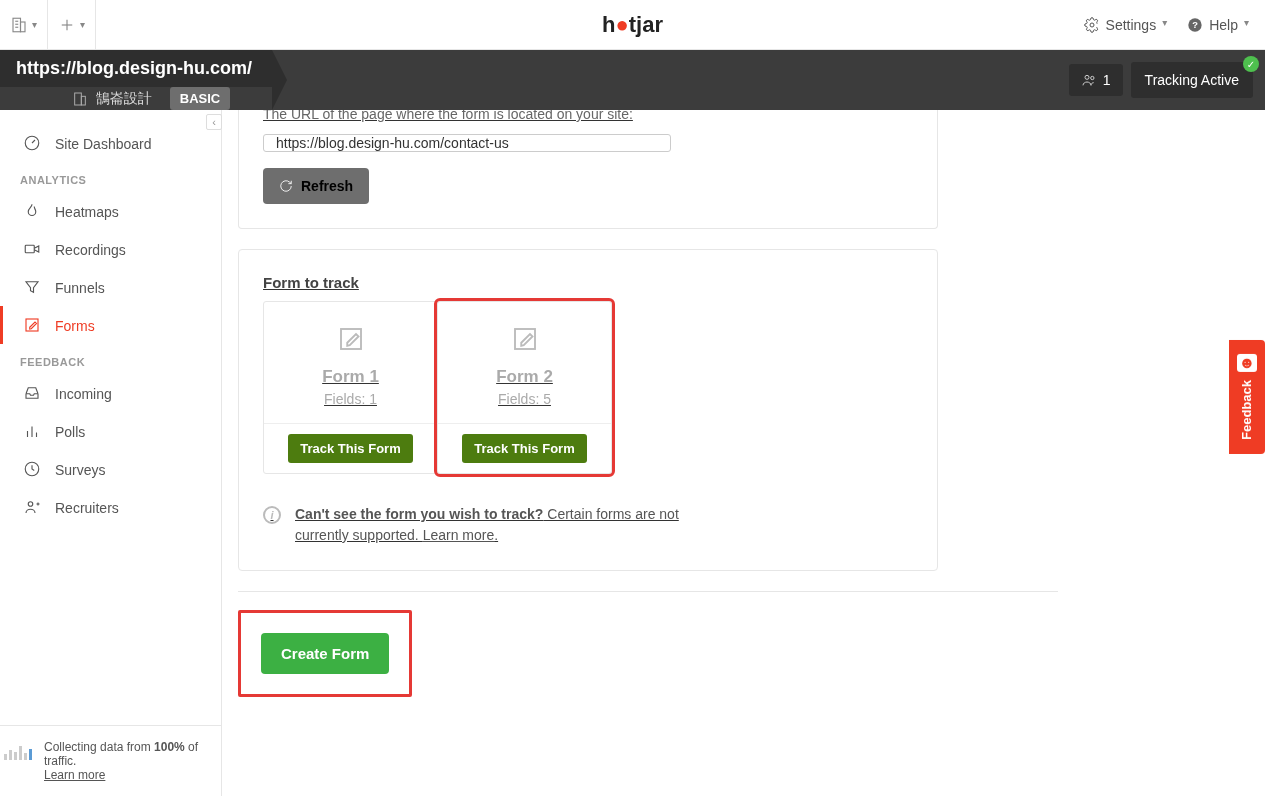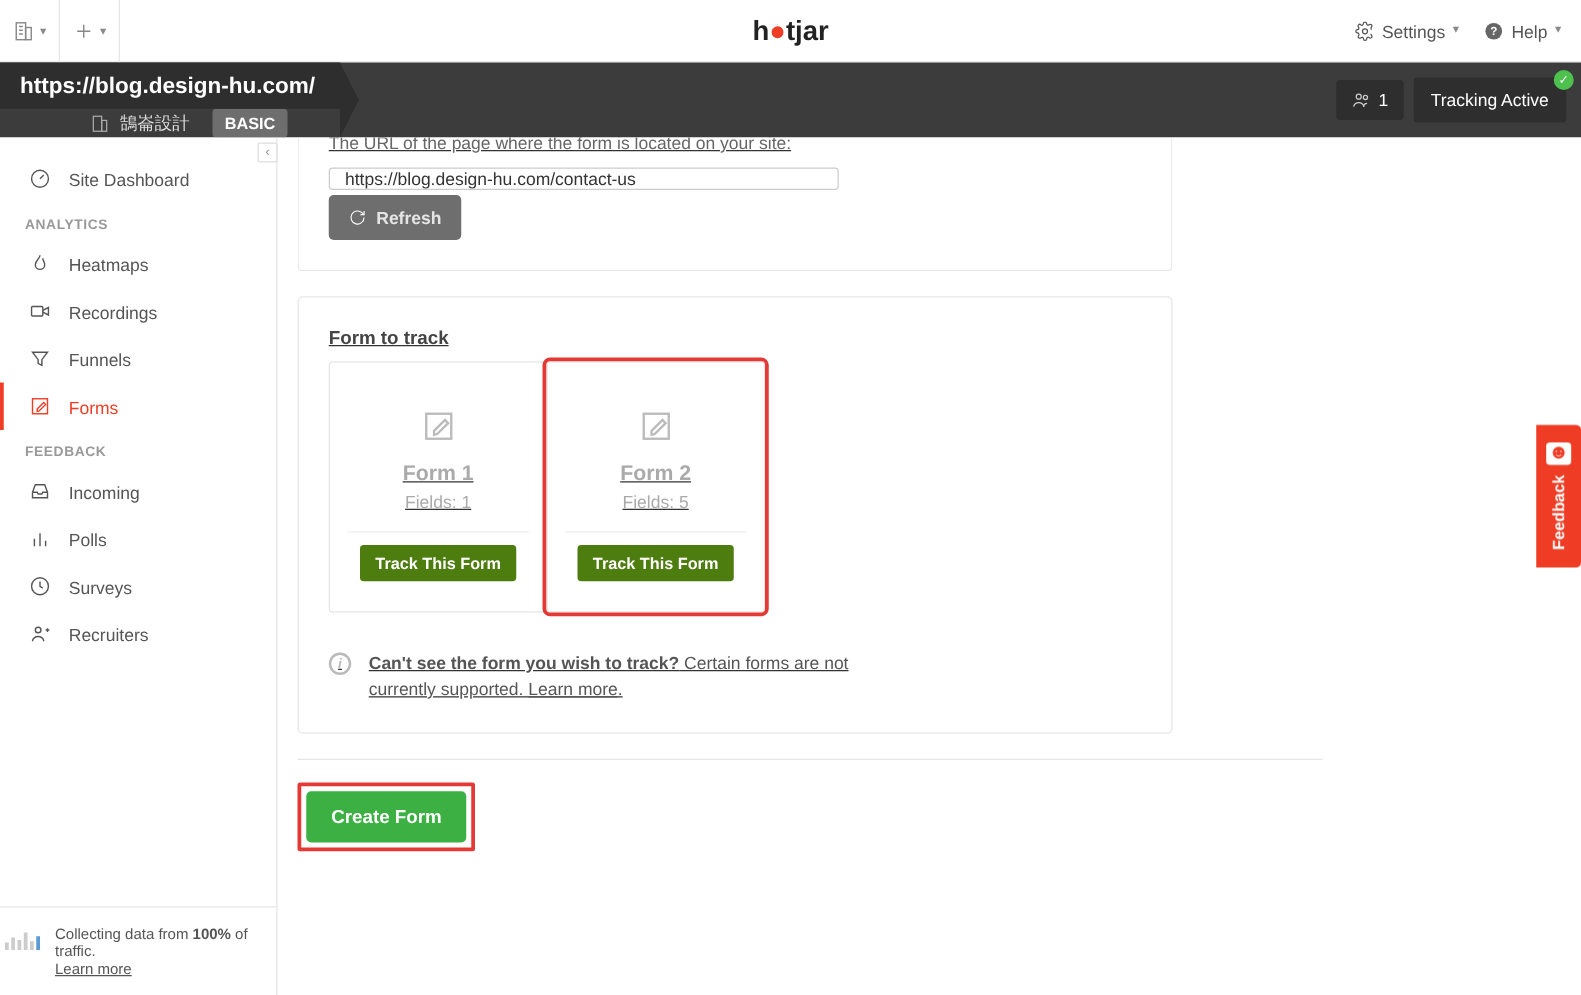--- a/index.html
+++ b/index.html
@@ -47,43 +47,43 @@
 .sidebar-footer .bars span { width: 3px; background: #ccc; }
 .sidebar-footer a { color: #555; text-decoration: underline; }
 
 
 .main { flex: 1; overflow-y: auto; padding: 0 16px 20px; background: #fff; text-decoration: underline; }
 .panel { border: 1px solid #e6e6e6; border-radius: 4px; padding: 24px; margin-bottom: 20px; max-width: 700px; }
 .panel-cut { border-top: none; border-radius: 0 0 4px 4px; padding-top: 0; }
 .field-desc { color: #666; font-size: 14px; margin-bottom: 12px; margin-top: -4px; }
 .text-input { width: 408px; padding: 0 12px; border: 1px solid #ccc; border-radius: 3px; font-size: 14px; color: #333; }
 .btn { display: inline-flex; align-items: center; gap: 8px; padding: 10px 16px; border-radius: 4px; font-size: 14px; font-weight: 600; cursor: pointer; border: none; }
-.btn-dark { background: #6e6e6e; color: #e5e5e5; margin-top: 4px; }
+.btn-dark { background: #6e6e6e; color: #000000; margin-top: 16px; }
 .btn-dark svg { width: 14px; height: 14px; }
 
 .section-title { font-size: 15px; font-weight: 700; color: #444; margin-bottom: 10px; }
 .section-sub { font-size: 14px; color: #888; margin-bottom: 20px; max-width: 420px; line-height: 1.4; }
 
 .form-cards { display: flex; gap: 0; }
-.form-card { width: 175px; border: 1px solid #e6e6e6; border-radius: 3px; text-align: center; padding: 14px; margin-right: -1px; }
+.form-card { width: 175px; border: 1px solid #e6e6e6; border-radius: 3px; text-align: center; padding: 0; margin-right: -1px; }
 .form-card.highlighted { outline: 3px solid #e53935; outline-offset: 0; position: relative; z-index: 1; }
 .form-card-body { padding: 22px 10px 16px; }
 .form-card-body svg { width: 30px; height: 30px; stroke: #bbb; }
 .form-card-title { font-size: 17px; font-weight: 700; color: #aaa; margin-top: 10px; }
 .form-card-fields { font-size: 14px; color: #aaa; margin-top: 4px; }
 .form-card-footer { border-top: 1px solid #eee; padding: 10px; }
 .track-btn { background: #4d7c0f; color: #fff; padding: 7px 12px; border-radius: 3px; font-size: 13px; font-weight: 600; display: inline-block; cursor: pointer; }
 
 .info-row { display: flex; gap: 14px; margin-top: 30px; align-items: flex-start; font-size: 14px; color: #555; line-height: 1.5; max-width: 420px; }
 .info-row .info-icon { width: 18px; height: 18px; flex-shrink: 0; margin-top: 2px; border: 2px solid #bbb; border-radius: 50%; display: flex; align-items: center; justify-content: center; font-size: 11px; font-weight: 700; color: #bbb; font-style: italic; }
 .info-row a { color: #555; text-decoration: underline; }
 
 .bottom-bar { border-top: 1px solid #e6e6e6; padding: 18px 0; max-width: 820px; }
 .btn-green { background: #3cb043; color: #fff; padding: 12px 20px; font-size: 15px; font-weight: 600; border-radius: 4px; }
-.highlight-box { display: inline-block; border: 3px solid #e53935; padding: 4px; border-radius: 2px; }
+.highlight-box { display: inline-block; border: 3px solid #e53935; padding: 20px; border-radius: 2px; }
 
 
 .feedback-tab { position: fixed; right: 0; top: 340px; background: #ef3c24; color: #fff; padding: 14px 8px; border-radius: 4px 0 0 4px; writing-mode: vertical-rl; transform: rotate(180deg); font-size: 13px; font-weight: 600; cursor: pointer; display: flex; align-items: center; gap: 8px; }
 .feedback-tab .smile { transform: rotate(180deg); writing-mode: horizontal-tb; font-size: 16px; background: #fff; color: #ef3c24; width: 20px; height: 18px; border-radius: 3px; display: flex; align-items: center; justify-content: center; }
 
 .icon-stroke { fill: none; stroke: currentColor; stroke-width: 1.5; }
 </style>
 </head>
 <body>
 

